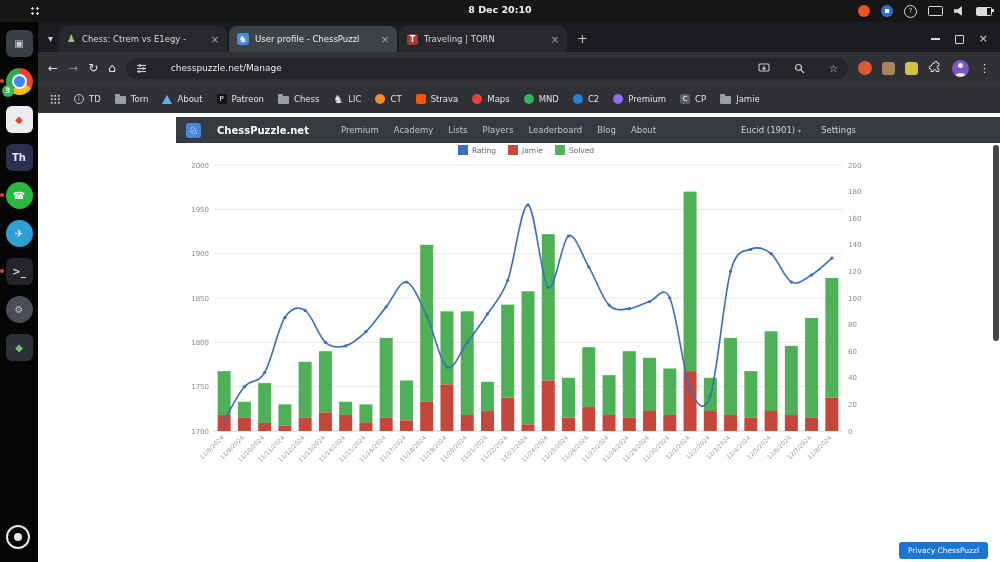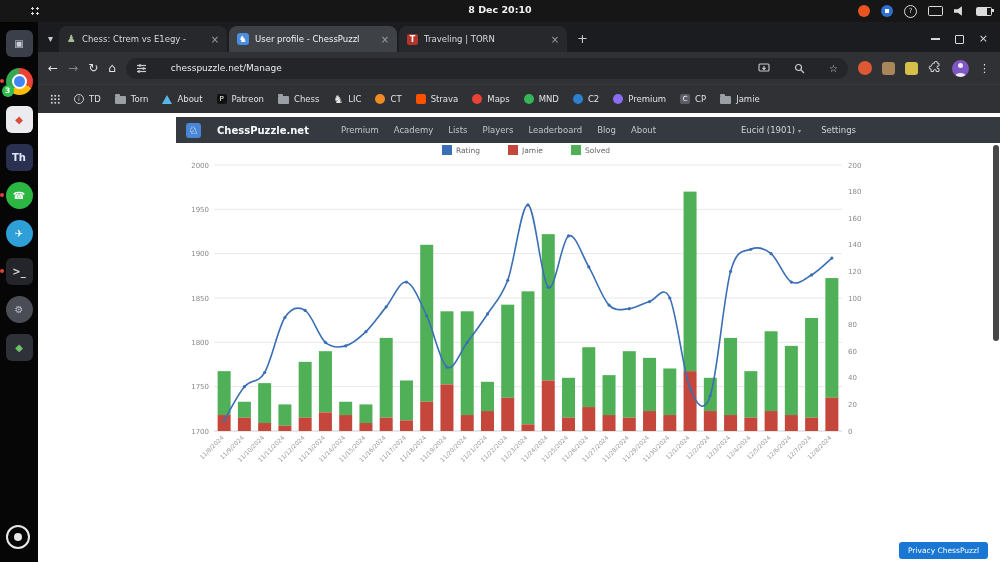--- a/index.html
+++ b/index.html
@@ -95,21 +95,21 @@
   .slogo{width:15px;height:15px;background:#4a86d8;border-radius:3px;color:#fff;font-size:11px;
          line-height:15px;text-align:center;}
   .sbrand{font-size:10px;font-weight:bold;color:#f8f9fa;white-space:nowrap;}
   #site-nav{display:flex;gap:15px;margin-left:16px;}
   .snav{font-size:8.5px;color:#bfc6cc;white-space:nowrap;}
   .shright{margin-left:auto;display:flex;align-items:center;gap:20px;}
   .suser{font-size:8.5px;color:#cfd5da;white-space:nowrap;}
   .scaret{font-size:6px;color:#9aa3ab;margin-left:3px;}
   #content{margin-left:138px;width:700px;}
   #heading{margin:13px 0 4px 4px;font-size:11.5px;color:#454545;}
-  #legend{display:flex;justify-content:center;gap:28px;align-items:center;margin:2px 0 0 0;}
+  #legend{display:flex;justify-content:center;gap:12px;align-items:center;margin:2px 0 0 0;}
   .lg-item{display:flex;align-items:center;gap:4px;}
   .lg-sq{width:10px;height:10px;display:inline-block;}
   .lg-lb{font-size:7.5px;color:#666;}
   #chartwrap{width:700px;}
   svg text{font-family:"DejaVu Sans","Liberation Sans",sans-serif;}
   #ptable{width:696px;border-collapse:collapse;margin-top:2px;}
   #ptable th{font-size:8px;color:#333;font-weight:bold;text-align:center;padding:4px 6px;
      border-top:1px solid #ddd;border-bottom:1px solid #ddd;}
   #ptable td{font-size:8px;color:#333;text-align:center;padding:4px 6px;border-bottom:1px solid #eee;}
   #ptable th:nth-child(1),#ptable td:nth-child(1){width:28%;}

